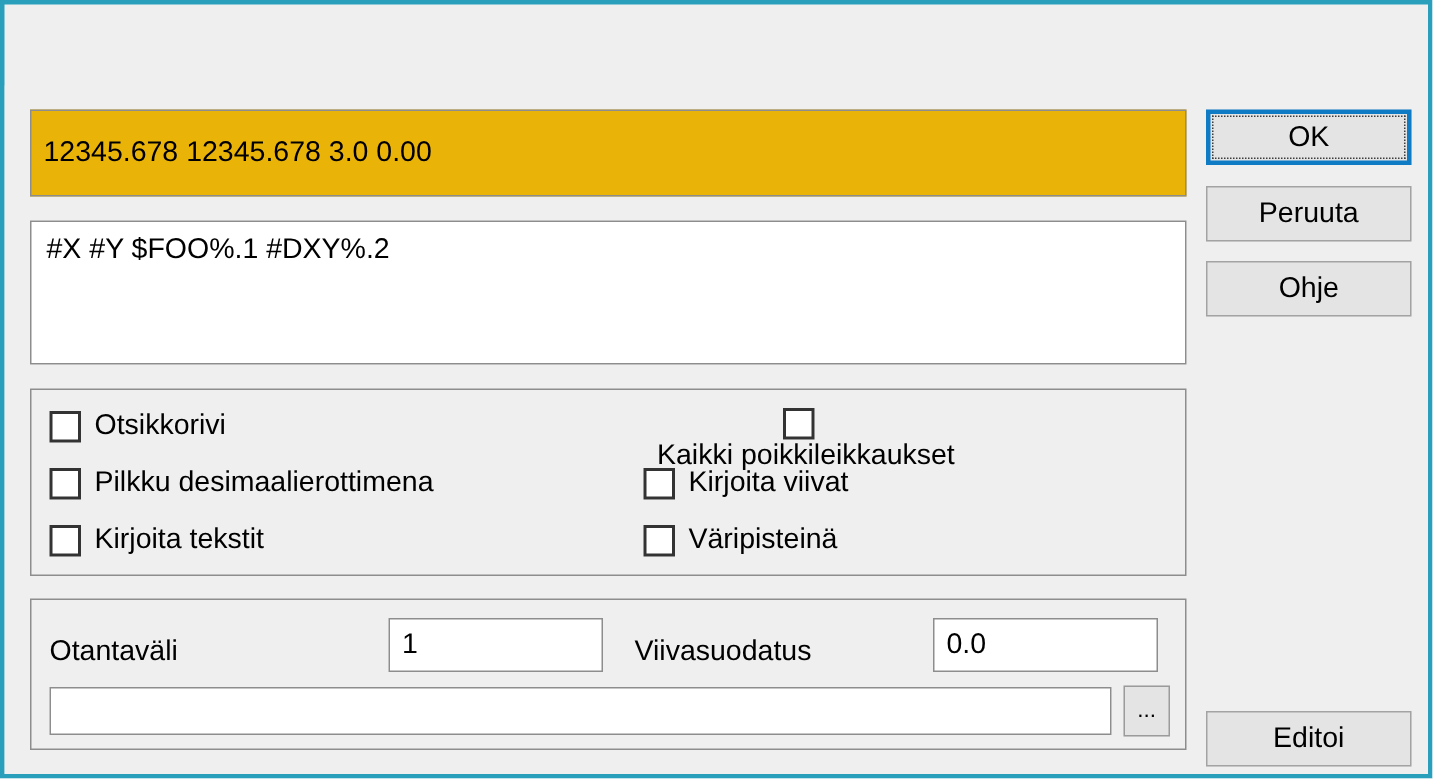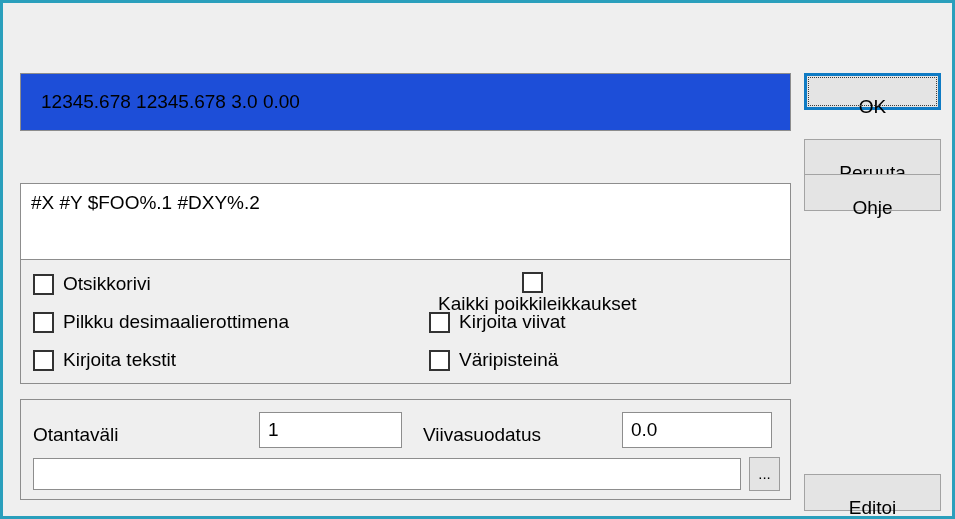--- a/index.html
+++ b/index.html
@@ -65,26 +65,26 @@
   }
 
   
   .preview-field {
     position: absolute;
     left: 17px;
     top: 16px;
     width: 771px;
     height: 58px;
     box-sizing: border-box;
-    background: #1d4ed8;
-    border: 1px solid #8d8d8d;
-    font-family: "Liberation Sans", sans-serif;
-    font-size: 19px;
-    color: #000000;
-    padding: 0 20px;
+    background: #eab308;
+    border: 1px solid #8d8d8d;
+    font-family: "Liberation Sans", sans-serif;
+    font-size: 19px;
+    color: #000000;
+    padding: 0 8px;
     line-height: 56px;
     white-space: nowrap;
     overflow: hidden;
   }
   .format-field {
     position: absolute;
     left: 17px;
     top: 90px;
     width: 771px;
     height: 96px;
@@ -92,21 +92,20 @@
     background: #ffffff;
     border: 1px solid #8d8d8d;
     font-family: "Liberation Sans", sans-serif;
     font-size: 19px;
     color: #000000;
     padding: 6px 10px;
     line-height: 26px;
     overflow: hidden;
     resize: none;
     outline: none;
-    margin-top: 36px;
   }
 
   
   .group-box {
     position: absolute;
     box-sizing: border-box;
     border: 1px solid #8d8d8d;
     background: #efefef;
   }
   #checkbox-group {
@@ -208,40 +207,40 @@
     box-sizing: border-box;
     width: 137px;
     height: 37px;
     background: #e4e4e4;
     border: 1px solid #a3a3a3;
     font-family: "Liberation Sans", sans-serif;
     font-size: 19px;
     color: #000000;
     text-align: center;
     line-height: 35px;
-    padding: 15px;
+    padding: 0;
     cursor: default;
     left: 801px;
   }
   .dlg-btn.default {
     border: 3px solid #0f7bc4;
     line-height: 31px;
     background: #e4e4e4;
   }
   .dlg-btn.default .focus-ring {
     position: absolute;
     left: 1px;
     top: 1px;
     right: 1px;
     bottom: 1px;
     border: 1px dotted #3c3c3c;
     pointer-events: none;
   }
   #btn-ok   { top: 16px; }
-  #btn-cancel { top: 82px; }
+  #btn-cancel { top: 67px; }
   #btn-help { top: 117px; }
   #btn-show { top: 366px; }
   #btn-edit { top: 417px; }
 </style>
 </head>
 <body>
 
 <div class="window">
 
 

